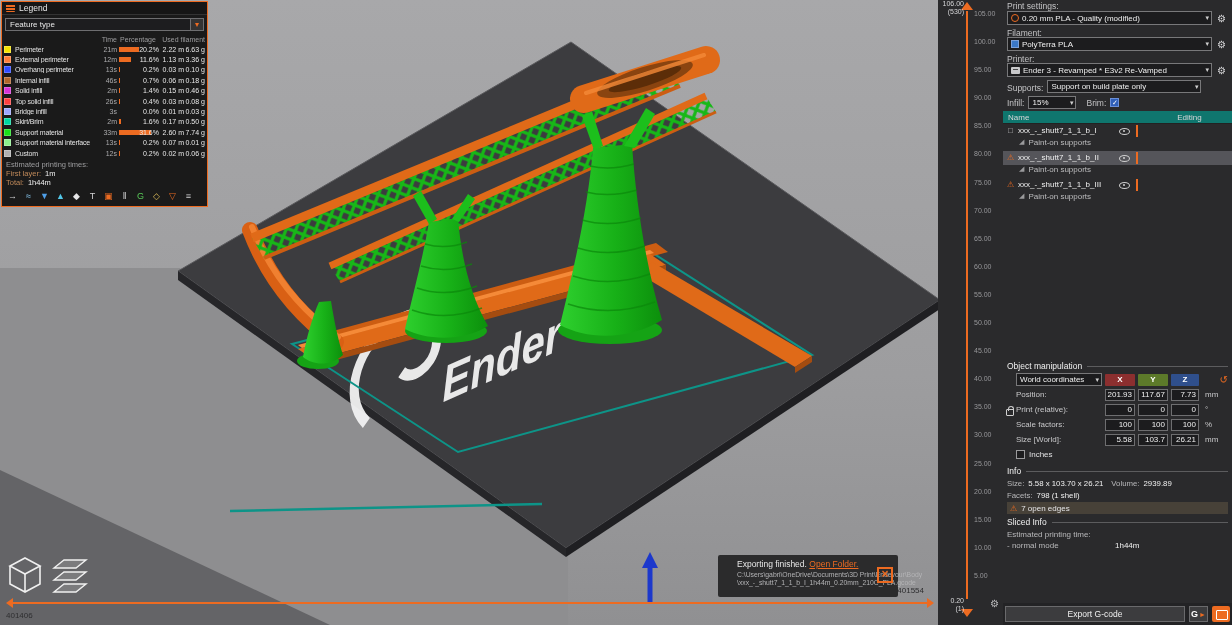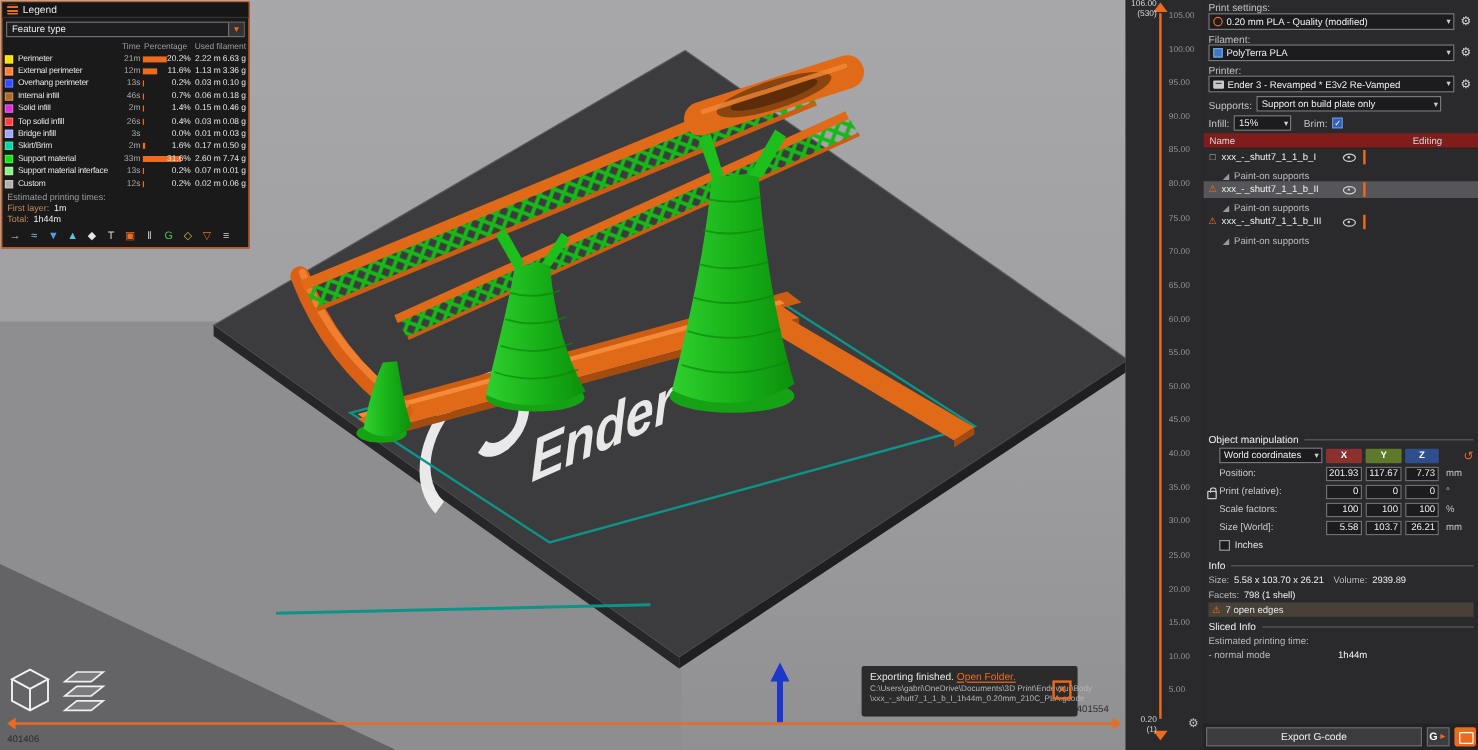--- a/index.html
+++ b/index.html
@@ -39,21 +39,21 @@
   .ltimes .t-lab{color:#c08a5a}
   .ltimes .t-val{color:#f0f0f0}
   .ltools{display:flex;gap:5px;align-items:center;padding:3px 5px 4px 5px}
   .ltool{width:11px;height:12px;display:flex;align-items:center;justify-content:center;font-size:9px;cursor:pointer}
 
   
   .view-toggles{position:absolute;left:8px;bottom:29px;display:flex;gap:8px}
   .view-toggles svg{display:block}
 
   
-  .toast{position:absolute;left:718px;top:555px;width:180px;height:42px;background:rgba(38,38,40,.96);border-radius:2px;padding:4px 22px 3px 7px;color:#e6e6e6}
+  .toast{position:absolute;left:718px;top:555px;width:180px;height:42px;background:rgba(38,38,40,.96);border-radius:2px;padding:4px 22px 3px 19px;color:#e6e6e6}
   .toast-line1{font-size:8.5px;white-space:nowrap}
   .toast-link{color:var(--accent);text-decoration:underline;cursor:pointer}
   .toast-path{margin-top:2px;font-size:6.8px;line-height:8px;color:#b4b4b6;word-break:break-all;width:186px}
   .toast-close{position:absolute;right:5px;top:12px;width:16px;height:16px;border:2px solid var(--accent);color:var(--accent);font-weight:bold;font-size:12px;line-height:11px;text-align:center;cursor:pointer}
 
   
   .hslider-line{position:absolute;left:9px;top:602px;width:918px;height:2px;background:var(--accent)}
   .hslider-left{position:absolute;left:1px;top:598px;width:0;height:0;border:5px solid transparent;border-right:7px solid var(--accent)}
   .hslider-right{position:absolute;left:927px;top:598px;width:0;height:0;border:5px solid transparent;border-left:7px solid var(--accent)}
   .hslider-maxlabel{position:absolute;right:14px;top:586px;font-size:8px;color:#2e2e30}
@@ -88,31 +88,31 @@
   .sup-row{position:absolute;left:4px;right:4px;height:13px;display:flex;align-items:flex-end;gap:4px}
   .inf-row{position:absolute;left:4px;right:4px;height:13px;display:flex;align-items:center;gap:4px}
   .combo.small{flex:none;width:154px;height:13px}
   .combo.tiny{flex:none;width:48px;height:13px}
   .chk{width:9px;height:9px;display:flex;align-items:center;justify-content:center;font-size:7px;cursor:pointer}
   .chk.checked{background:#2f5fb8;color:#fff;border:1px solid #6a8fd8}
   .chk.empty{background:#1c1c1e;border:1px solid #9a9a9c;color:#0000}
 
   
   .objtable{position:absolute;left:0;right:0;top:111px}
-  .obj-head{display:grid;grid-template-columns:1fr 85px;height:13px;align-items:center;background:#7f1d1d;border-bottom:1px solid #222;color:#d6d6d8;font-size:8px}
+  .obj-head{display:grid;grid-template-columns:1fr 85px;height:13px;align-items:center;background:#0f766e;border-bottom:1px solid #222;color:#d6d6d8;font-size:8px}
   .obj-head .c1{padding-left:5px}
   .obj-head .c2{text-align:center}
   .obj-row{display:grid;grid-template-columns:15px 100px 18px 1fr;height:13.5px;align-items:center;cursor:pointer}
   .obj-row .oico{text-align:center;font-size:8px}
   .obj-row .onm{font-size:8px;color:#efefef;white-space:nowrap;overflow:hidden}
   .eye{position:relative;width:12px;height:11px;cursor:pointer}
   .eye::before{content:"";position:absolute;left:1px;top:3px;width:9px;height:5px;border:1px solid #cfcfcf;border-radius:50%}
   .eye::after{content:"";position:absolute;left:4.5px;top:4.5px;width:2px;height:2px;background:#cfcfcf;border-radius:50%}
   .edit-ico{width:9px;height:9px;border:1px solid var(--accent);margin:0 auto;background:linear-gradient(135deg,#0000 45%,var(--accent) 45%,var(--accent) 58%,#0000 58%);cursor:pointer}
-  .obj-sub{display:flex;align-items:flex-end;gap:4px;height:13.5px;padding-left:16px;color:#bcbcbe;font-size:8px;cursor:pointer}
+  .obj-sub{display:flex;align-items:flex-start;gap:4px;height:13.5px;padding-left:16px;color:#bcbcbe;font-size:8px;cursor:pointer}
   .obj-sub .sico{color:#9a9a9c;font-size:7px}
 
   
   .manip{position:absolute;left:4px;right:4px;top:361px}
   .sec-head{display:flex;align-items:center;gap:5px;font-size:8.5px;color:#f0f0f0;white-space:nowrap}
   .sec-head::after{content:"";flex:1;height:1px;background:#5c5c5e}
   .mgrid{display:grid;grid-template-columns:86px 30px 30px 28px 1fr;column-gap:3px;align-items:center;margin-top:2px;height:13px;padding-left:9px}
   .mgrid .mlab{font-size:8px;color:#cacaccc}
   .mlab{font-size:8px;color:#c8c8ca;white-space:nowrap;overflow:hidden}
   .mbox{height:12px;background:#1c1c1e;border:1px solid #6e6e70;font-size:8px;color:#efefef;display:flex;align-items:center;justify-content:flex-end;padding-right:2px;cursor:text}

